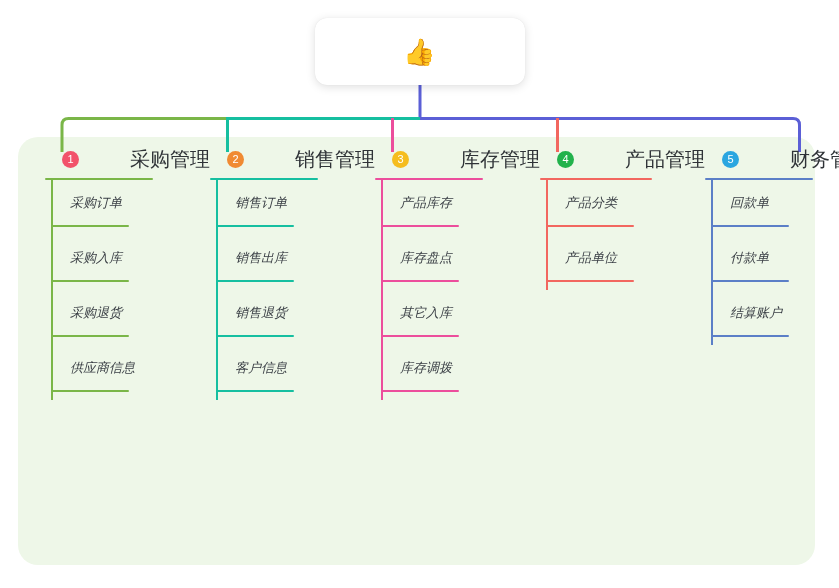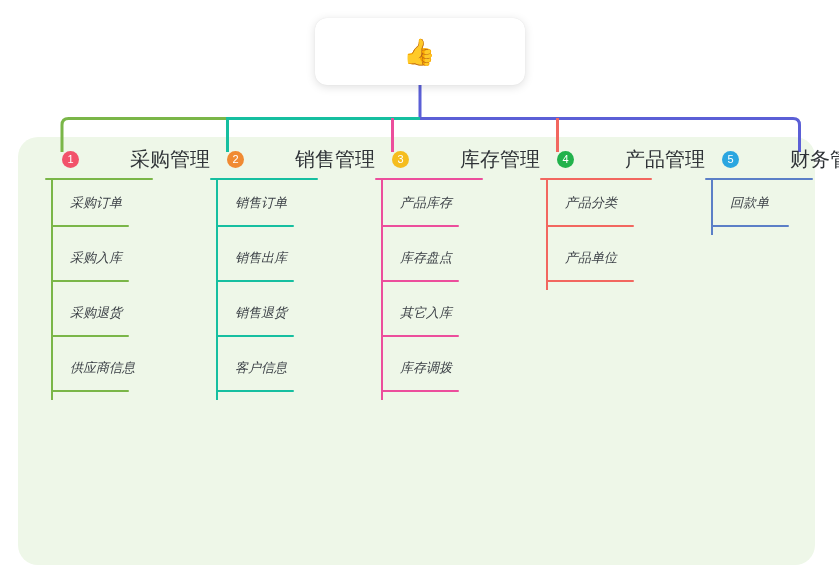--- a/index.html
+++ b/index.html
@@ -257,14 +257,24 @@
       <div class="col-head">
         <span class="badge" style="background: rgb(43, 166, 224);">5</span>
         <span class="col-title">财务管理</span>
       </div>
       <div class="col-rule" style="background: rgb(91, 127, 199); width: 108px; margin-left: 5px;"></div>
       <div class="leaf">
         <div class="leaf-stem" style="background: rgb(91, 127, 199);"></div>
         <div class="leaf-label">回款单</div>
         <div class="leaf-rule" style="background: rgb(91, 127, 199); width: 78px;"></div>
       </div>
+      <div class="leaf">
+        <div class="leaf-stem" style="background: rgb(91, 127, 199);"></div>
+        <div class="leaf-label">付款单</div>
+        <div class="leaf-rule" style="background: rgb(91, 127, 199); width: 78px;"></div>
+      </div>
+      <div class="leaf">
+        <div class="leaf-stem" style="background: rgb(91, 127, 199);"></div>
+        <div class="leaf-label">结算账户</div>
+        <div class="leaf-rule" style="background: rgb(91, 127, 199); width: 78px;"></div>
+      </div>
     </div>
   </div>
 
 </body></html>

